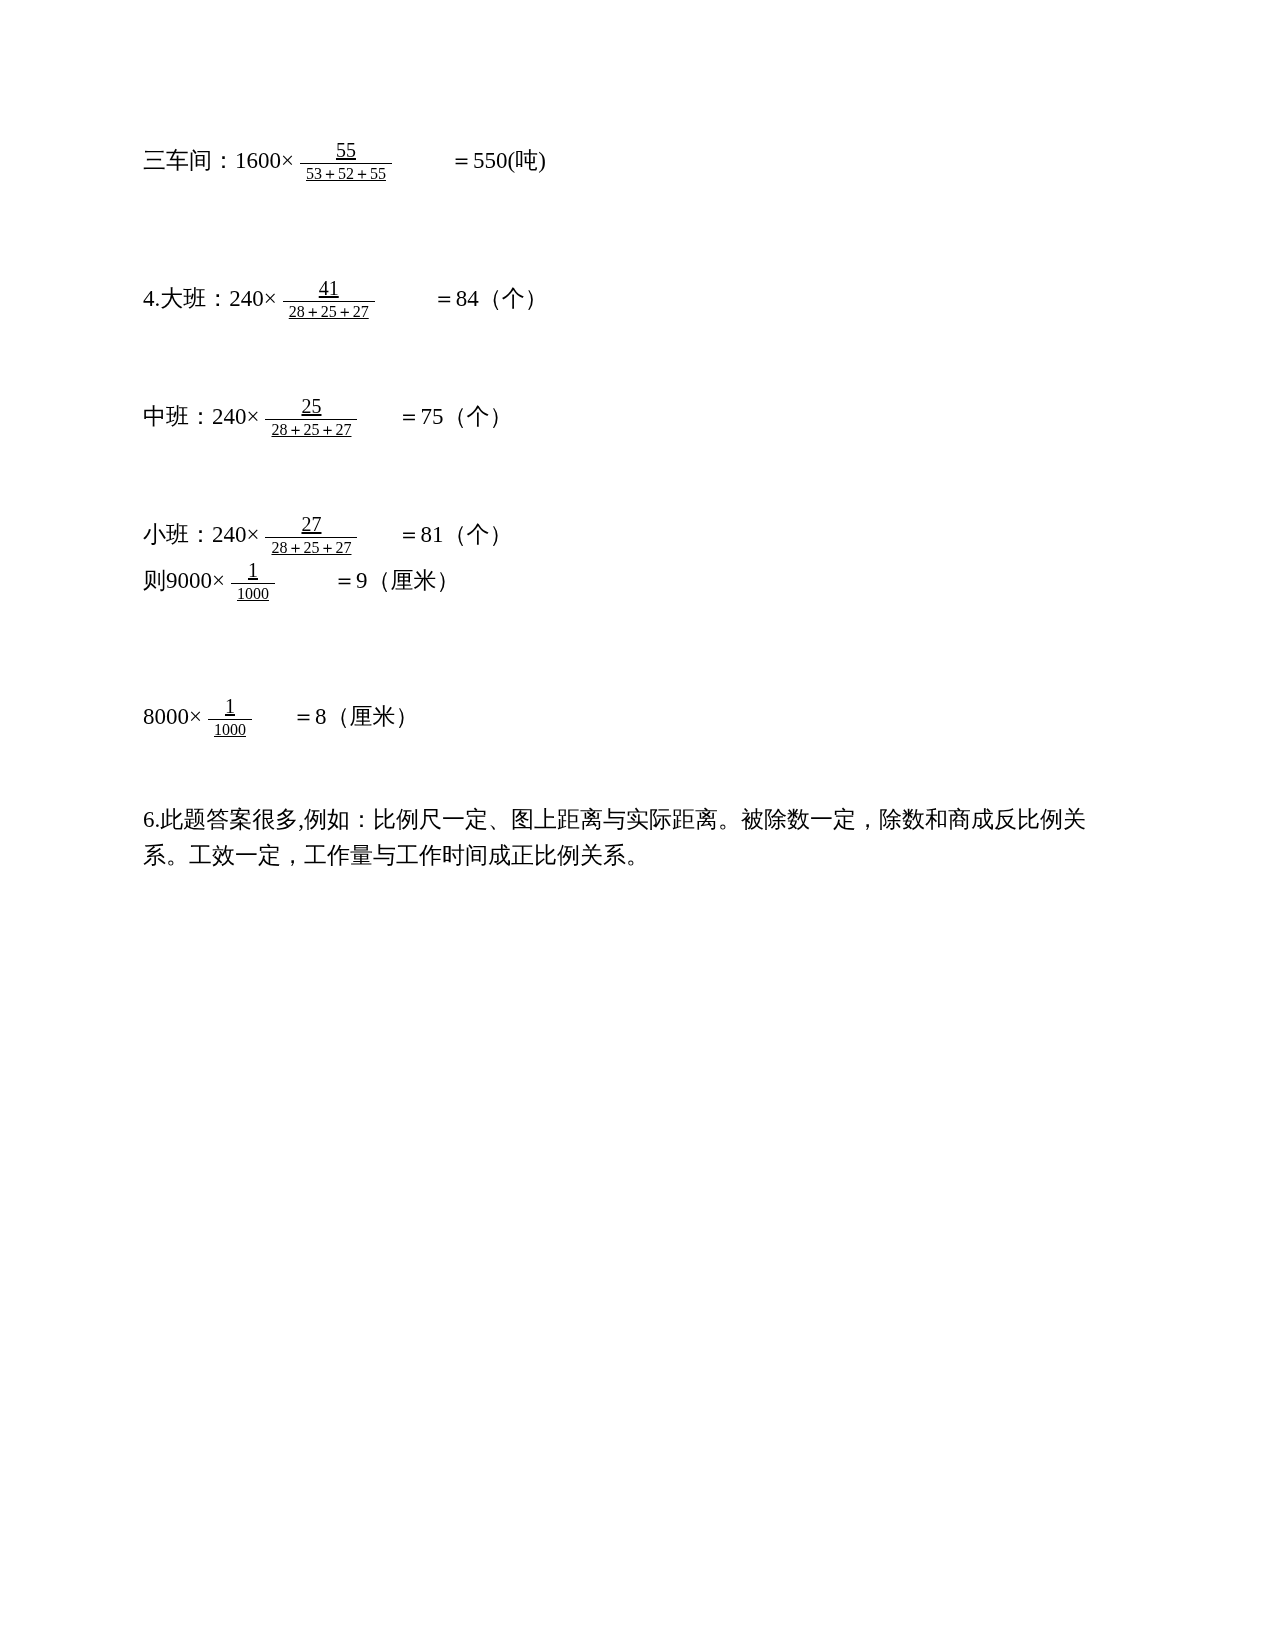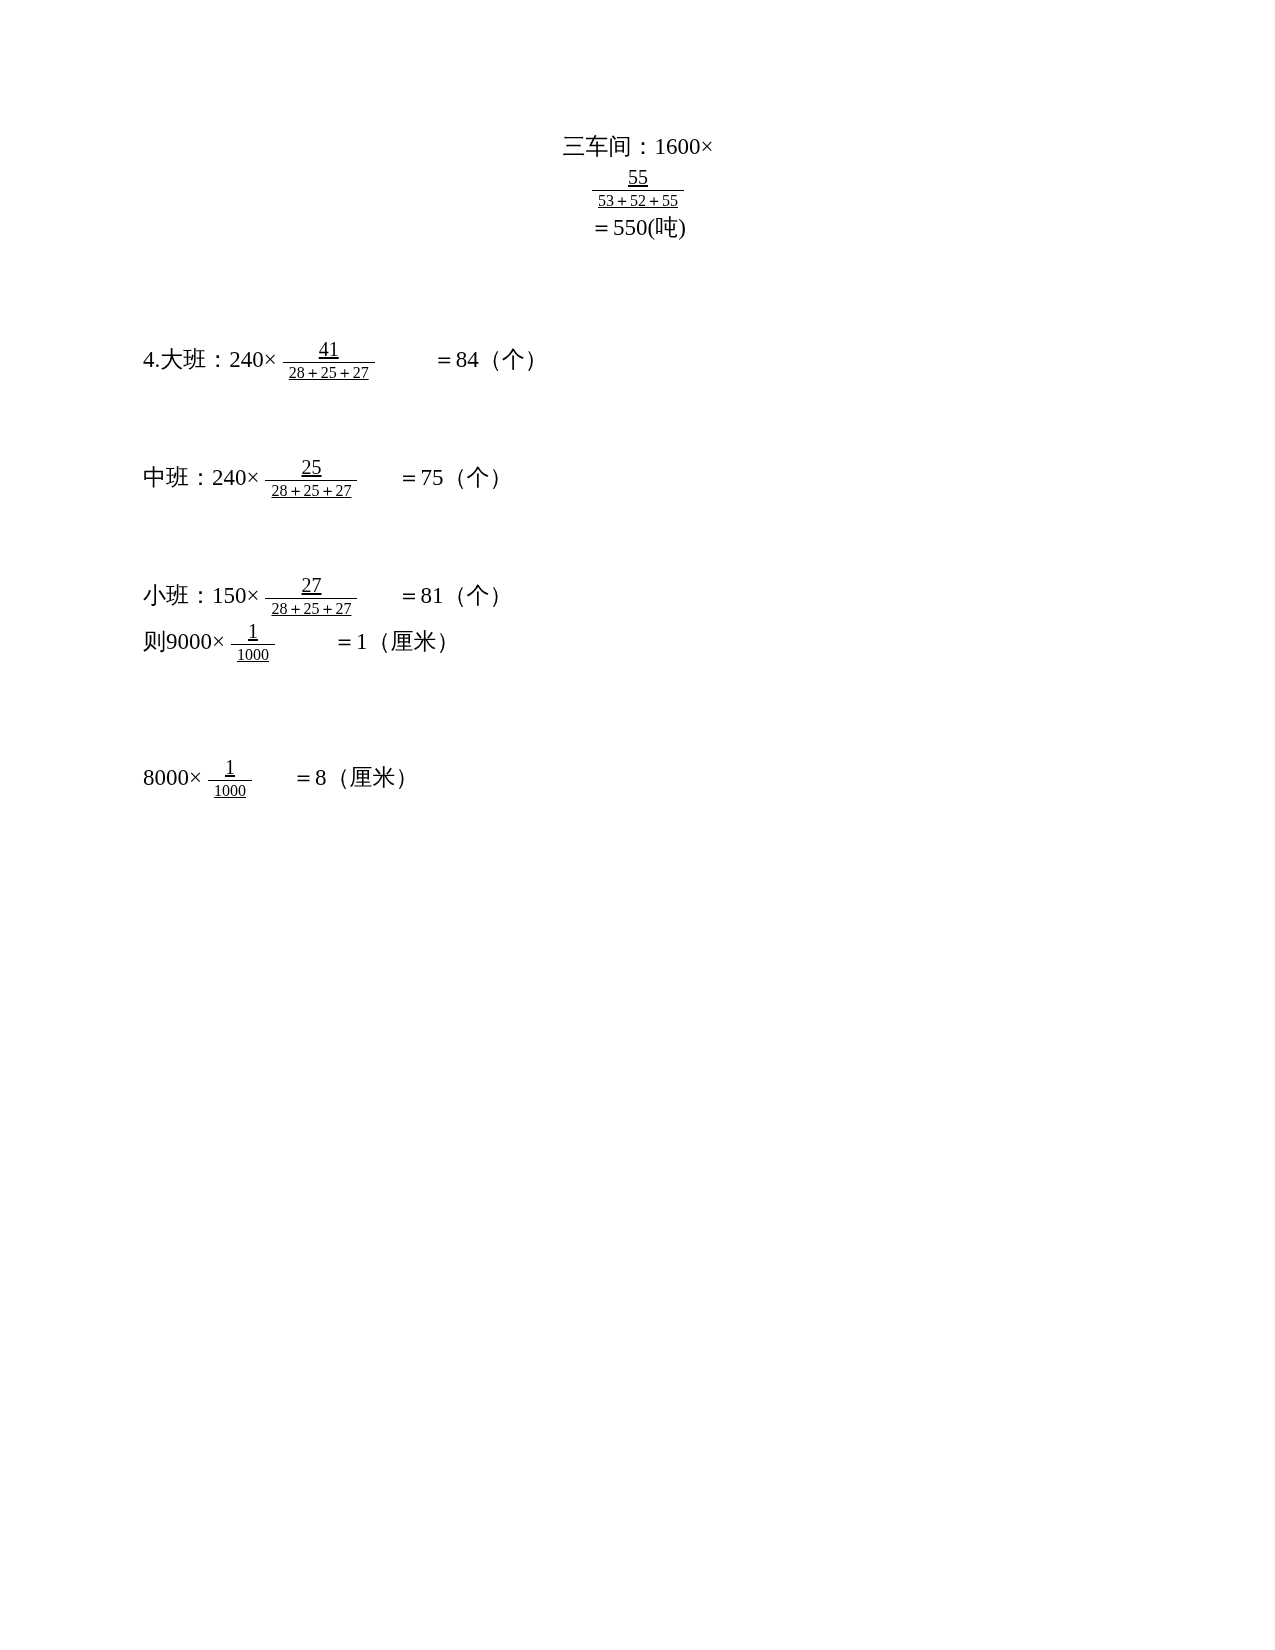--- a/index.html
+++ b/index.html
@@ -62,21 +62,21 @@
     border-top: 1.5px solid #000;
   }
   .gap-after-frac {
     display: inline-block;
     width: 52px;
   }
   .gap-after-frac-sm {
     display: inline-block;
     width: 34px;
   }
-  .row-1 { margin-top: 0px; flex-direction: column; }
+  .row-1 { margin-top: 8px; }
   .row-2 { margin-top: 92px; }
   .row-3 { margin-top: 72px; }
   .row-4 { margin-top: 72px; }
   .row-5 { margin-top: 62px; }
   .row-6 { }
   .row-7 { margin-top: 90px; }
   .row-8 { margin-top: 68px; }
   .row-9 { margin-top: 62px; }
   .para {
     font-size: 23px;
@@ -114,46 +114,47 @@
       <span class="txt">中班：240×</span>
       <span class="frac">
         <span class="num">25</span>
         <span class="den">28＋25＋27</span>
       </span>
       <span class="gap-after-frac-sm"></span>
       <span class="txt">＝75（个）</span>
     </div>
 
     <div class="line row-4">
-      <span class="txt">小班：150×</span>
+      <span class="txt">小班：240×</span>
       <span class="frac">
         <span class="num">27</span>
         <span class="den">28＋25＋27</span>
       </span>
       <span class="gap-after-frac-sm"></span>
       <span class="txt">＝81（个）</span>
     </div>
 
 
     <div class="line row-6">
       <span class="txt">则9000×</span>
       <span class="frac">
         <span class="num">1</span>
         <span class="den">1000</span>
       </span>
       <span class="gap-after-frac"></span>
-      <span class="txt">＝1（厘米）</span>
+      <span class="txt">＝9（厘米）</span>
     </div>
 
     <div class="line row-7">
       <span class="txt">8000×</span>
       <span class="frac">
         <span class="num">1</span>
         <span class="den">1000</span>
       </span>
       <span class="gap-after-frac-sm"></span>
       <span class="txt">＝8（厘米）</span>
     </div>
 
 
+    <div class="para row-9">6.此题答案很多,例如：比例尺一定、图上距离与实际距离。被除数一定，除数和商成反比例关系。工效一定，工作量与工作时间成正比例关系。</div>
 
   </div>
 </div>
 
 </body></html>

